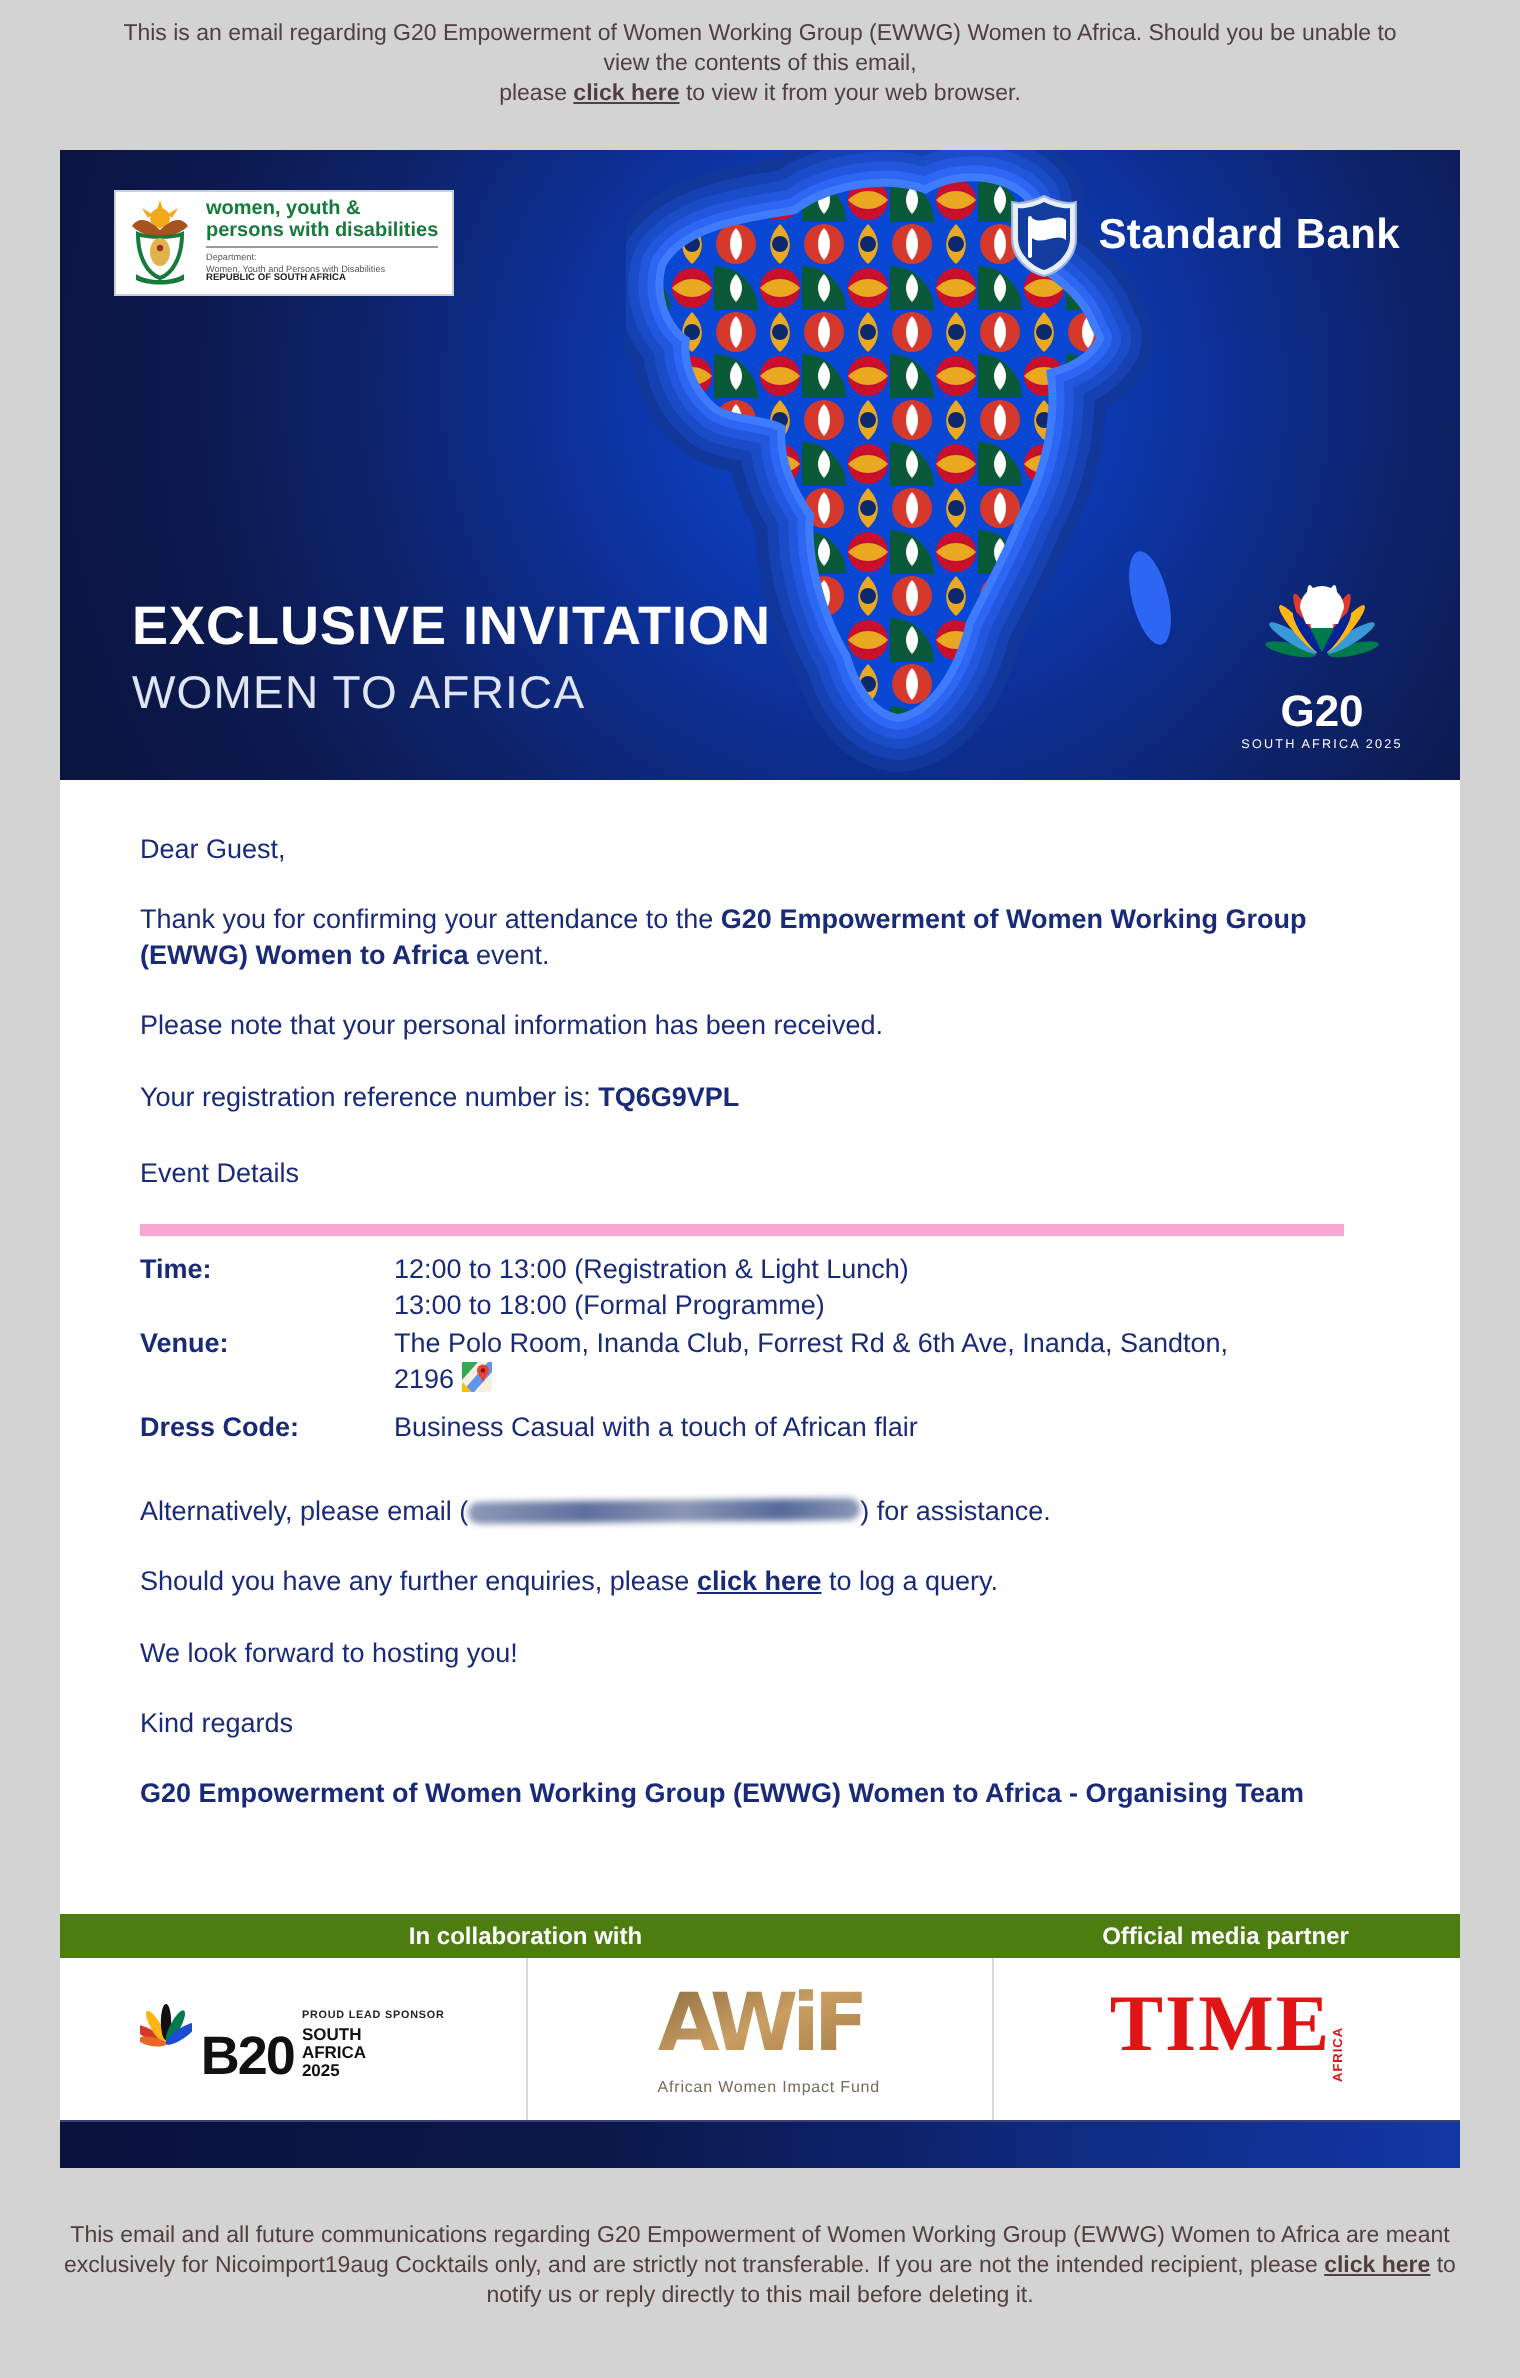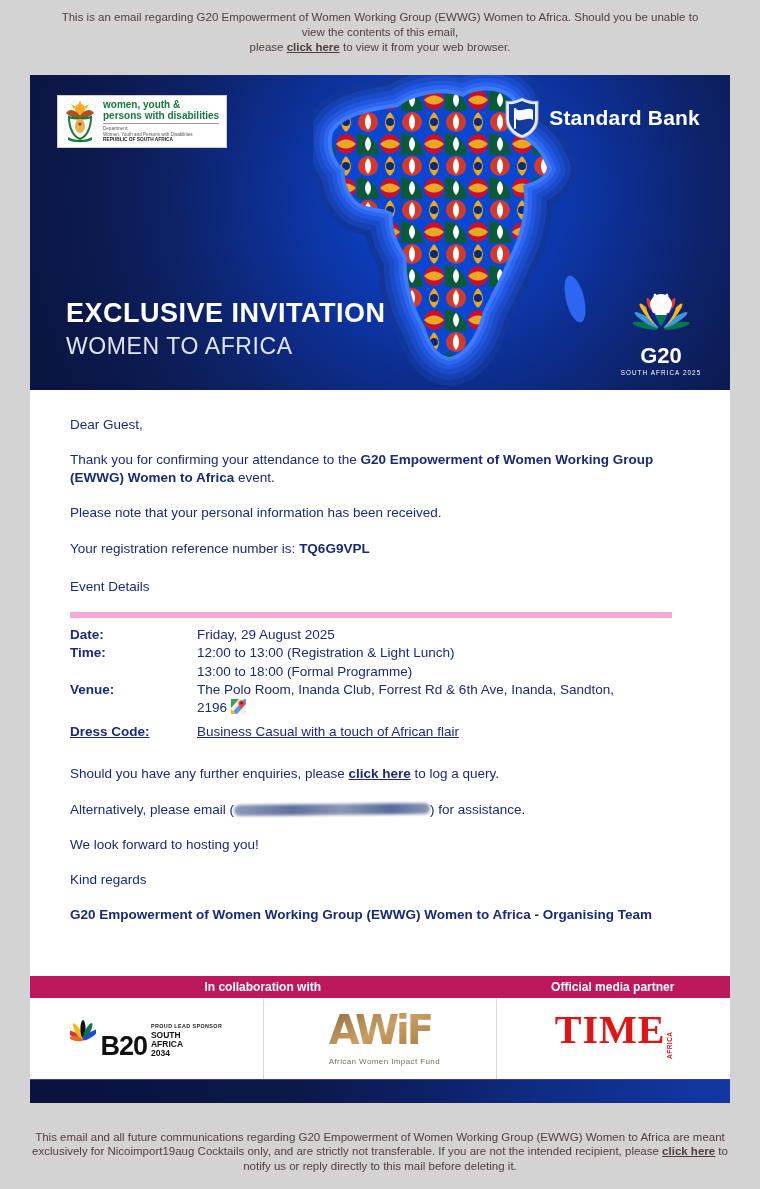--- a/index.html
+++ b/index.html
@@ -59,21 +59,21 @@
   .evt-label{width:127px; font-weight:bold; flex:0 0 127px;}
   .evt-val{flex:1;}
   .map-ico{display:inline-block; vertical-align:-2px; margin-left:4px;}
   .blur-email{
     display:inline-block; width:196px; height:11px; vertical-align:-1px;
     background:linear-gradient(93deg,#8e9ab8 0%, #5f6f9d 30%, #8b96b4 55%, #56699a 80%, #8d98b6 100%);
     border-radius:6px; filter:blur(1.6px); transform:rotate(-.6deg);
   }
   .signature{font-weight:bold; margin-bottom:6px;}
   
-  .collab-bar{height:22px; background:#be185d; display:flex; align-items:center;}
+  .collab-bar{height:22px; background:#4d7c0f; display:flex; align-items:center;}
   .collab-bar .cell{color:#fff; font-size:12px; font-weight:bold; text-align:center;}
   .collab-bar .c1{width:66.5%;}
   .collab-bar .c2{width:33.5%;}
   .logo-strip{height:81px; background:#fff; display:flex; align-items:stretch;}
   .logo-cell{flex:1 1 0; display:flex; align-items:center; justify-content:center;}
   .logo-cell + .logo-cell{border-left:1px solid #d9d9d9;}
   .b20-wrap{display:flex; align-items:flex-end; gap:4px;}
   .b20-name{color:#111; font-size:27px; font-weight:bold; line-height:.85; letter-spacing:-1px;}
   .b20-right{line-height:1;}
   .b20-sponsor{color:#222; font-size:5.4px; font-weight:bold; letter-spacing:.4px; margin-bottom:2px;}
@@ -215,24 +215,20 @@
 
   <div class="content">
     <p>Dear Guest,</p>
     <p><span>Thank you for confirming your attendance to the </span><span class="b">G20 Empowerment of Women Working Group (EWWG) Women to Africa</span><span> event.</span></p>
     <p>Please note that your personal information has been received.</p>
     <p><span>Your registration reference number is: </span><span class="b">TQ6G9VPL</span></p>
 
     <div class="evt-head" style="max-width:602px;">Event Details</div>
     <div class="evt-table" style="max-width:602px;">
       <div class="evt-row">
-        <div class="evt-label">Date:</div>
-        <div class="evt-val">Friday, 29 August 2025</div>
-      </div>
-      <div class="evt-row">
         <div class="evt-label">Time:</div>
         <div class="evt-val">
           <div>12:00 to 13:00 (Registration &amp; Light Lunch)</div>
           <div>13:00 to 18:00 (Formal Programme)</div>
         </div>
       </div>
       <div class="evt-row">
         <div class="evt-label">Venue:</div>
         <div class="evt-val">
           <div>The Polo Room, Inanda Club, Forrest Rd &amp; 6th Ave, Inanda, Sandton,</div>
@@ -240,28 +236,28 @@
                 <rect width="15" height="15" rx="2" fill="#f6efe2"></rect>
                 <path d="M0,0 L8,0 L0,9 Z" fill="#34a853"></path>
                 <path d="M0,15 L6,15 L15,5 L15,0 L13,0 Z" fill="#4285f4" opacity=".85"></path>
                 <path d="M0,15 L5,15 L0,10 Z" fill="#fbbc04"></path>
                 <circle cx="10.5" cy="4.2" r="3" fill="#ea4335"></circle>
                 <path d="M8,5.5 L13,5.5 L10.5,10 Z" fill="#ea4335"></path>
                 <circle cx="10.5" cy="4.2" r="1.1" fill="#7b1410"></circle>
               </svg></div>
         </div>
       </div>
-      <div class="evt-row" style="margin-top:6px;text-decoration:underline;">
+      <div class="evt-row" style="margin-top:6px;">
         <div class="evt-label">Dress Code:</div>
         <div class="evt-val">Business Casual with a touch of African flair</div>
       </div>
     </div>
 
+    <p><span>Alternatively, please email (</span><span class="blur-email"></span><span>) for assistance.</span></p>
     <p><span>Should you have any further enquiries, please </span><a>click here</a><span> to log a query.</span></p>
-    <p><span>Alternatively, please email (</span><span class="blur-email"></span><span>) for assistance.</span></p>
     <p>We look forward to hosting you!</p>
     <p>Kind regards</p>
     <p class="signature">G20 Empowerment of Women Working Group (EWWG) Women to Africa - Organising Team</p>
   </div>
 
   <div class="collab-bar">
     <div class="cell c1">In collaboration with</div>
     <div class="cell c2">Official media partner</div>
   </div>
 
@@ -276,21 +272,21 @@
             <ellipse rx="2.6" ry="9" transform="rotate(28) translate(0,-10)" fill="#007a4d"></ellipse>
             <ellipse rx="2.6" ry="9" transform="rotate(56) translate(0,-9)" fill="#1c4ccf"></ellipse>
             <ellipse rx="2.2" ry="7" transform="rotate(-80) translate(0,-7)" fill="#e8682a"></ellipse>
           </g>
         </svg>
         <div class="b20-name">B20</div>
         <div class="b20-right">
           <div class="b20-sponsor">PROUD LEAD SPONSOR</div>
           <div class="b20-sa">SOUTH</div>
           <div class="b20-sa">AFRICA</div>
-          <div class="b20-sa">2034</div>
+          <div class="b20-sa">2025</div>
         </div>
       </div>
     </div>
     <div class="logo-cell">
       <div class="awif-wrap">
         <svg width="120" height="42" viewBox="0 0 120 42" aria-hidden="true">
           <defs>
               <linearGradient id="gold" x1="0" y1="0" x2="1" y2="1">
             <stop offset="0" stop-color="#8a6a3e"></stop>
                 <stop offset=".5" stop-color="#c99e63"></stop>

